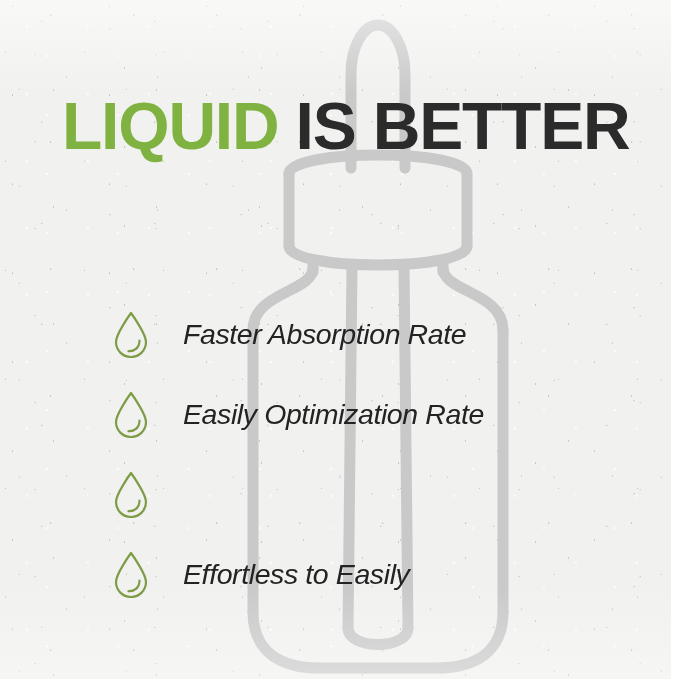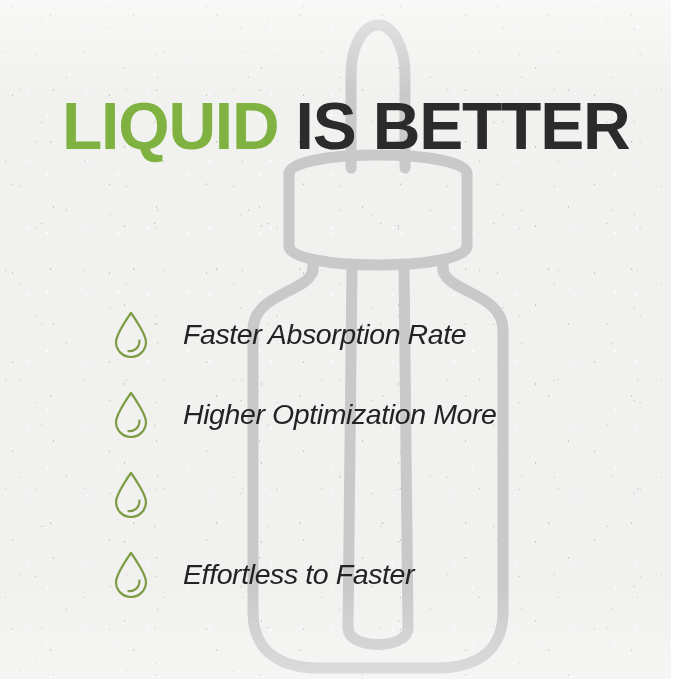--- a/index.html
+++ b/index.html
@@ -162,33 +162,33 @@
         <path d="M27.5,30.5 C27.5,37.5 22.5,41.5 16.5,41.2" fill="none" stroke="#7d9c46" stroke-width="2.2" stroke-linecap="round"></path>
       </svg>
       <span class="benefit-label">Faster Absorption Rate</span>
     </div>
 
     <div class="benefit-item">
       <svg class="drop-icon" viewBox="0 0 38 48" xmlns="http://www.w3.org/2000/svg" aria-hidden="true">
         <path d="M19,3 C19,3 34,23.5 34,32 A15,15 0 0 1 4,32 C4,23.5 19,3 19,3 Z" fill="none" stroke="#7d9c46" stroke-width="2.2" stroke-linejoin="round"></path>
         <path d="M27.5,30.5 C27.5,37.5 22.5,41.5 16.5,41.2" fill="none" stroke="#7d9c46" stroke-width="2.2" stroke-linecap="round"></path>
       </svg>
-      <span class="benefit-label">Higher Optimization More</span>
+      <span class="benefit-label">Easily Optimization Rate</span>
     </div>
 
     <div class="benefit-item">
       <svg class="drop-icon" viewBox="0 0 38 48" xmlns="http://www.w3.org/2000/svg" aria-hidden="true">
         <path d="M19,3 C19,3 34,23.5 34,32 A15,15 0 0 1 4,32 C4,23.5 19,3 19,3 Z" fill="none" stroke="#7d9c46" stroke-width="2.2" stroke-linejoin="round"></path>
         <path d="M27.5,30.5 C27.5,37.5 22.5,41.5 16.5,41.2" fill="none" stroke="#7d9c46" stroke-width="2.2" stroke-linecap="round"></path>
       </svg>
     </div>
 
     <div class="benefit-item">
       <svg class="drop-icon" viewBox="0 0 38 48" xmlns="http://www.w3.org/2000/svg" aria-hidden="true">
         <path d="M19,3 C19,3 34,23.5 34,32 A15,15 0 0 1 4,32 C4,23.5 19,3 19,3 Z" fill="none" stroke="#7d9c46" stroke-width="2.2" stroke-linejoin="round"></path>
         <path d="M27.5,30.5 C27.5,37.5 22.5,41.5 16.5,41.2" fill="none" stroke="#7d9c46" stroke-width="2.2" stroke-linecap="round"></path>
       </svg>
-      <span class="benefit-label">Effortless to Faster</span>
+      <span class="benefit-label">Effortless to Easily</span>
     </div>
 
   </div>
 
 </div>
 
 </body></html>

